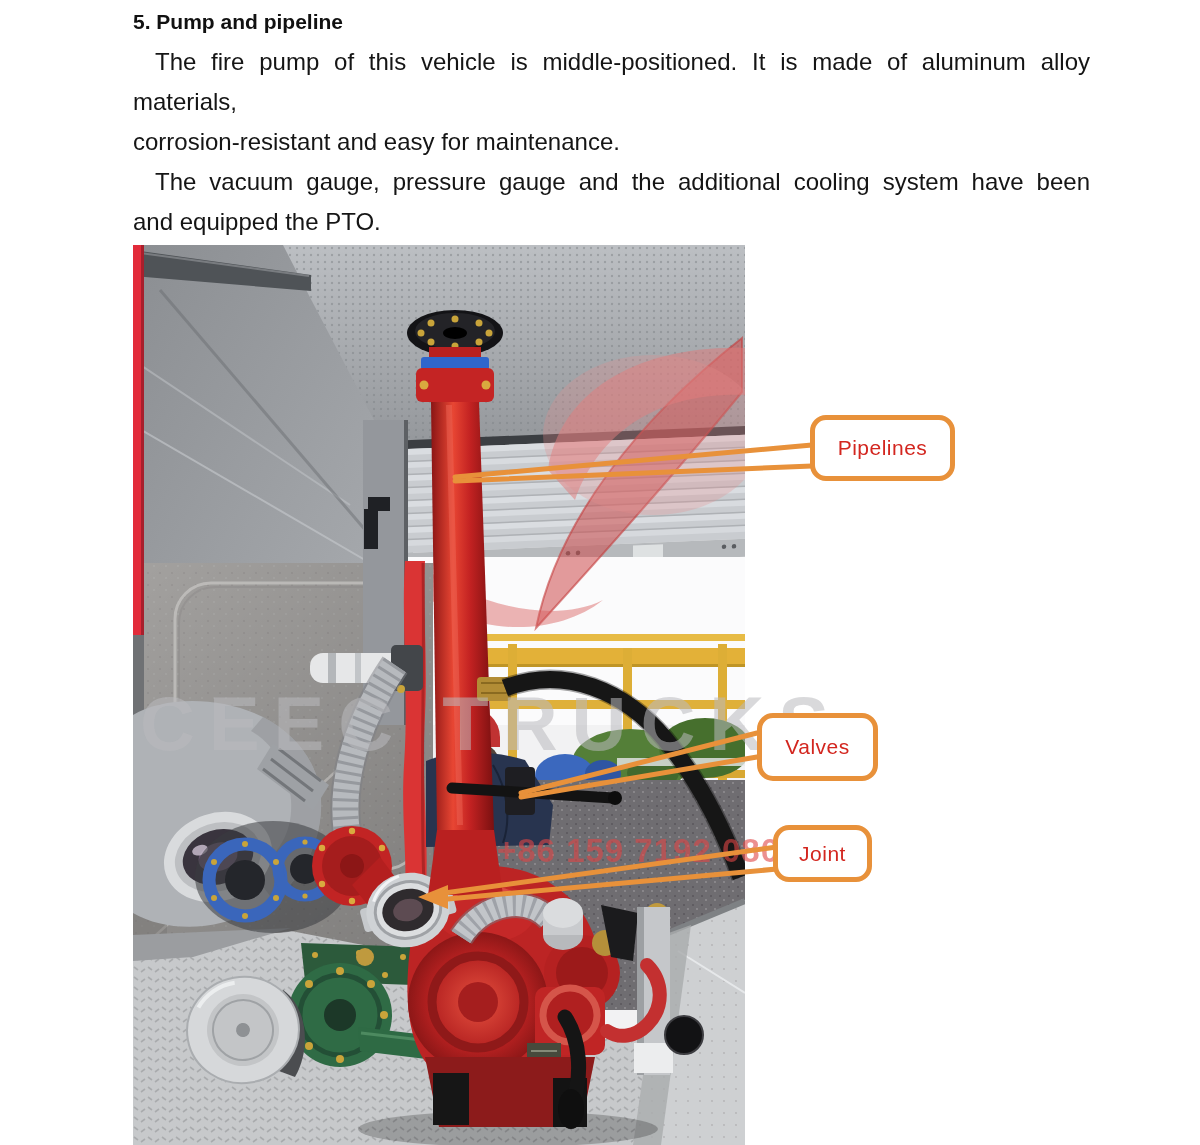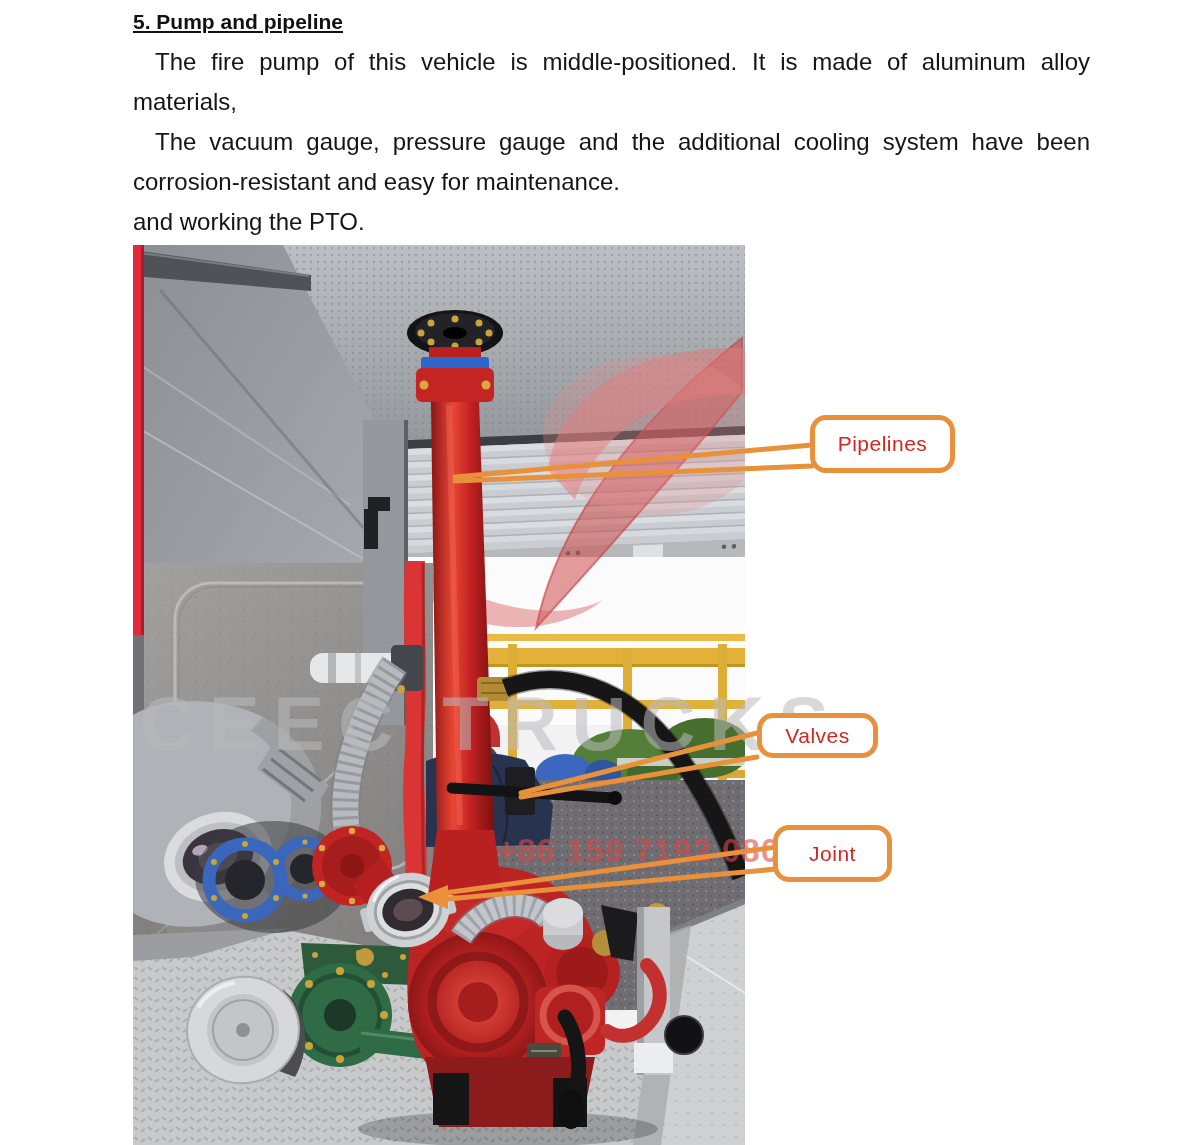--- a/index.html
+++ b/index.html
@@ -1,54 +1,54 @@
 <!DOCTYPE html>
 <html><head>
 <meta charset="utf-8">
 <style>
   html,body{margin:0;padding:0;background:#ffffff;}
   .page{position:relative;width:1200px;height:1145px;background:#ffffff;overflow:hidden;
         font-family:"Liberation Sans","DejaVu Sans",sans-serif;color:#111;}
   
   .textblock{position:absolute;left:133px;top:2px;width:957px;}
-  .hline{font-size:21px;font-weight:bold;line-height:40px;text-decoration:underline;}
+  .hline{font-size:21px;font-weight:bold;line-height:40px;}
   .bline{font-size:24px;line-height:40px;text-align:justify;text-align-last:justify;color:#151515;}
   .bline.first{text-indent:22px;}
   .bline.last{text-align-last:left;}
   
   .photo-frame{position:absolute;left:133px;top:245px;width:612px;height:900px;overflow:hidden;z-index:1;}
   .photo-frame svg{display:block;width:100%;height:100%;}
   
   .wm-brand{position:absolute;left:140px;top:680px;z-index:2;font-size:76px;font-weight:bold;
             letter-spacing:14px;color:rgba(186,186,189,0.55);white-space:nowrap;pointer-events:none;}
   .wm-phone{position:absolute;z-index:2;font-size:33px;font-weight:bold;color:rgba(223,70,70,0.60);
             white-space:nowrap;letter-spacing:1px;pointer-events:none;}
   .wm-phone.l1{left:356px;top:791px;}
   .wm-phone.l2{left:497px;top:832px;}
   
   .leaders{position:absolute;left:0;top:0;width:1200px;height:1145px;z-index:3;pointer-events:none;}
   
   .callout{position:absolute;z-index:4;box-sizing:border-box;background:#ffffff;
            border:5px solid #E8913A;border-radius:16px;display:flex;align-items:center;justify-content:center;
            font-size:21px;color:#D3261F;letter-spacing:0.5px;}
-  .callout.pipelines{left:810px;top:415px;width:145px;height:58px;}
-  .callout.valves{left:757px;top:713px;width:121px;height:45px;}
-  .callout.joint{left:773px;top:825px;width:119px;height:57px;}
+  .callout.pipelines{left:810px;top:415px;width:145px;height:66px;}
+  .callout.valves{left:757px;top:713px;width:121px;height:68px;}
+  .callout.joint{left:773px;top:825px;width:99px;height:57px;}
 </style>
 </head>
 <body>
 
 <div class="page">
 
   <div class="textblock">
     <div class="hline">5. Pump and pipeline</div>
     <div class="bline first">The fire pump of this vehicle is middle-positioned. It is made of aluminum alloy materials,</div>
+    <div class="bline last">corrosion-resistant and easy for maintenance.</div>
     <div class="bline first">The vacuum gauge, pressure gauge and the additional cooling system have been</div>
-    <div class="bline last">corrosion-resistant and easy for maintenance.</div>
-    <div class="bline last">and working the PTO.</div>
+    <div class="bline last">and equipped the PTO.</div>
   </div>
 
   <div class="photo-frame">
     <svg viewBox="0 0 612 900" preserveAspectRatio="none">
       <defs>
         <linearGradient id="ceilG" x1="0" y1="0" x2="0" y2="1">
           <stop offset="0" stop-color="#bcbfc3"></stop>
             <stop offset="1" stop-color="#94979b"></stop>
         </linearGradient>
         <linearGradient id="wallG" x1="0" y1="0" x2="1" y2="1">

